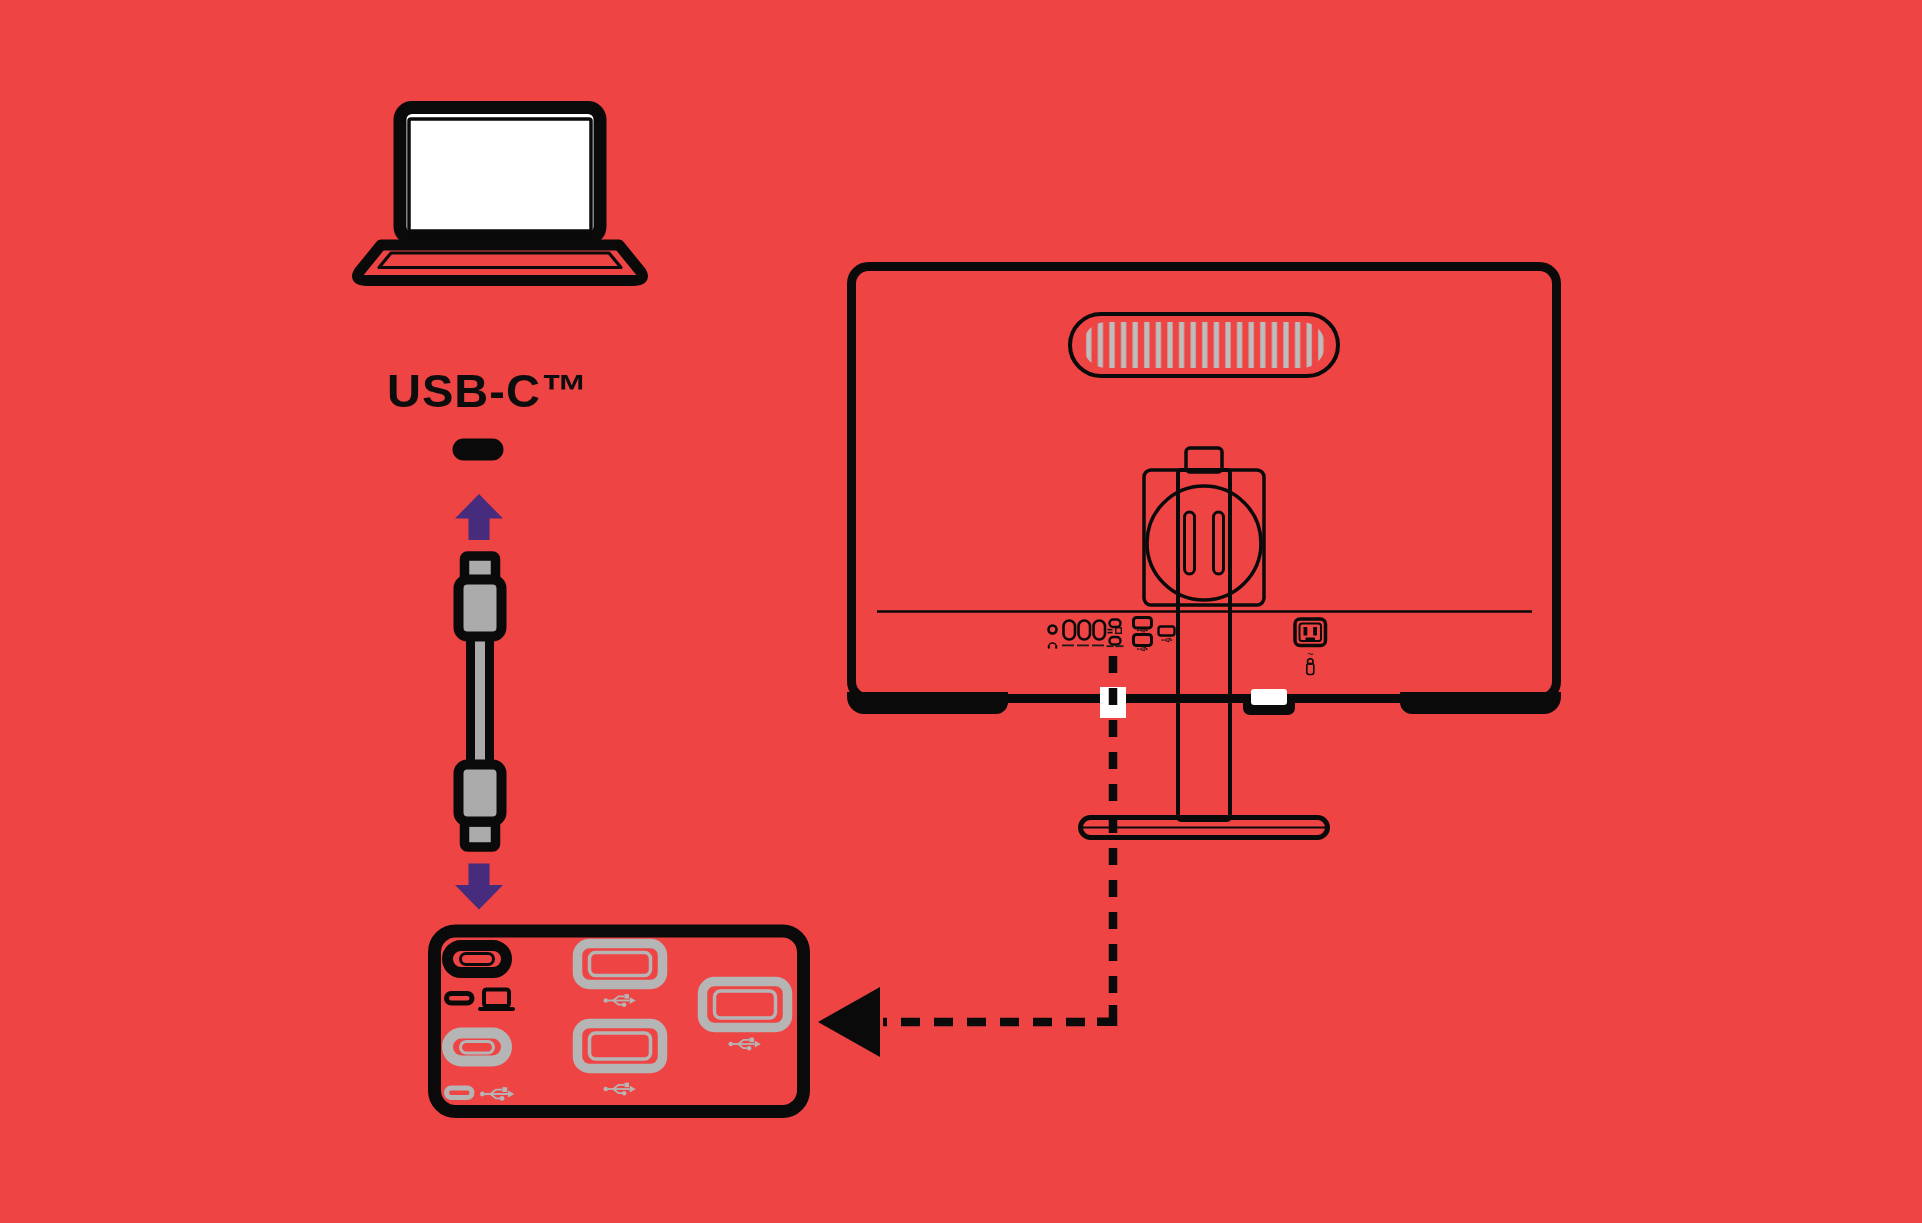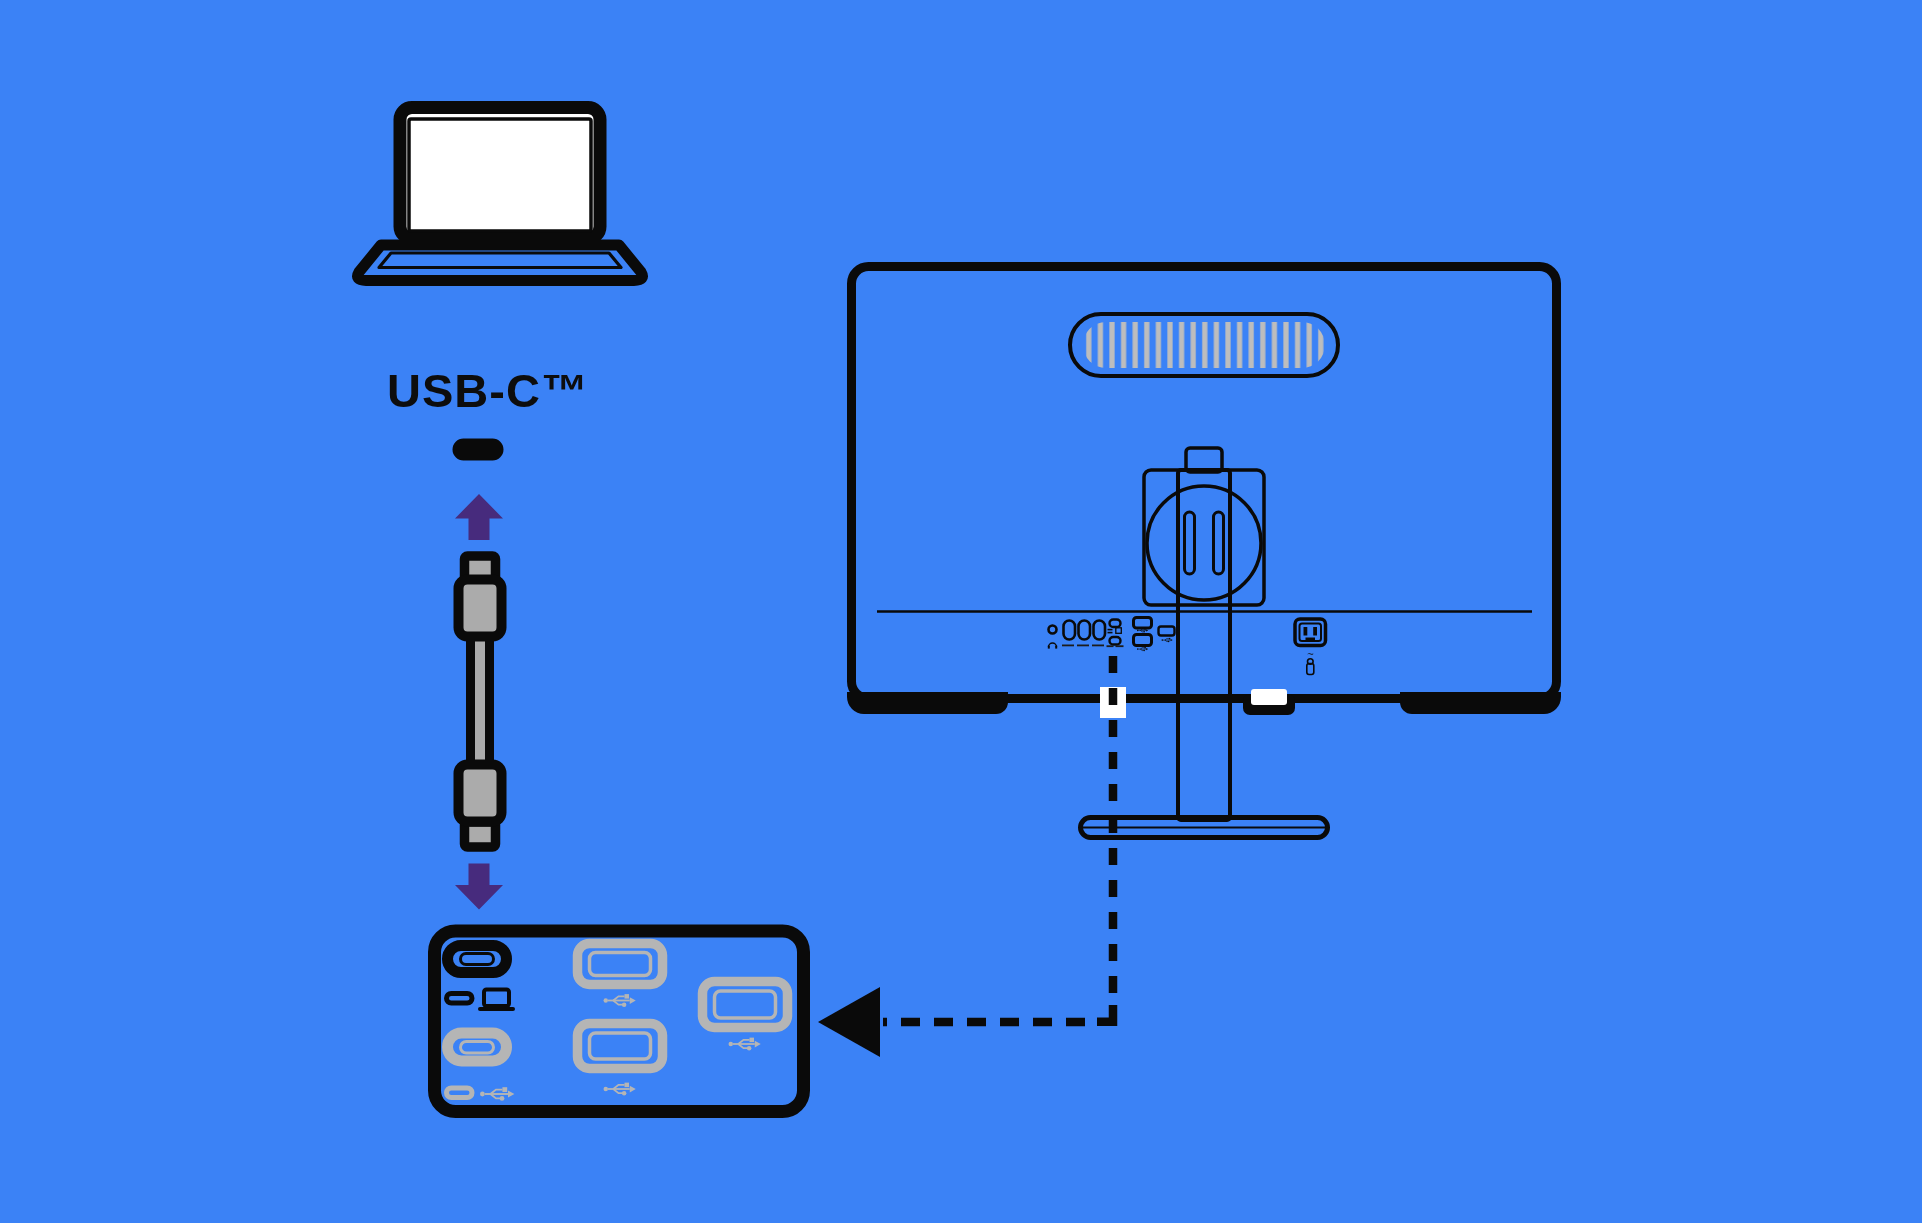--- a/index.html
+++ b/index.html
@@ -1,16 +1,16 @@
 <!DOCTYPE html>
 <html style="--ink: #0a0a0a; --purple: #472b7d; --cable_gray: #ababab; --port_gray: #b5b5b5; --vent_gray: #bdbdbd; --label_color: #1c1c1c;"><head>
 <meta charset="utf-8">
 <style>
   html,body{margin:0;padding:0;background:#fff;}
-  .stage{position:relative;width:1922px;height:1223px;background:#3b82f6;overflow:hidden;
+  .stage{position:relative;width:1922px;height:1223px;background:#ef4444;overflow:hidden;
          font-family:"Liberation Sans", sans-serif;}
   svg{position:absolute;left:0;top:0;}
   .ink-s{stroke:var(--ink);fill:none;}
   .ink-f{fill:var(--ink);}
   .white-f{fill:#ffffff;}
   .purple-f{fill:var(--purple);}
   .cable-f{fill:var(--cable_gray);}
   .gray-s{stroke:var(--port_gray);fill:none;}
   .gray-c{color:var(--port_gray);}
   .ink-c{color:var(--ink);}

